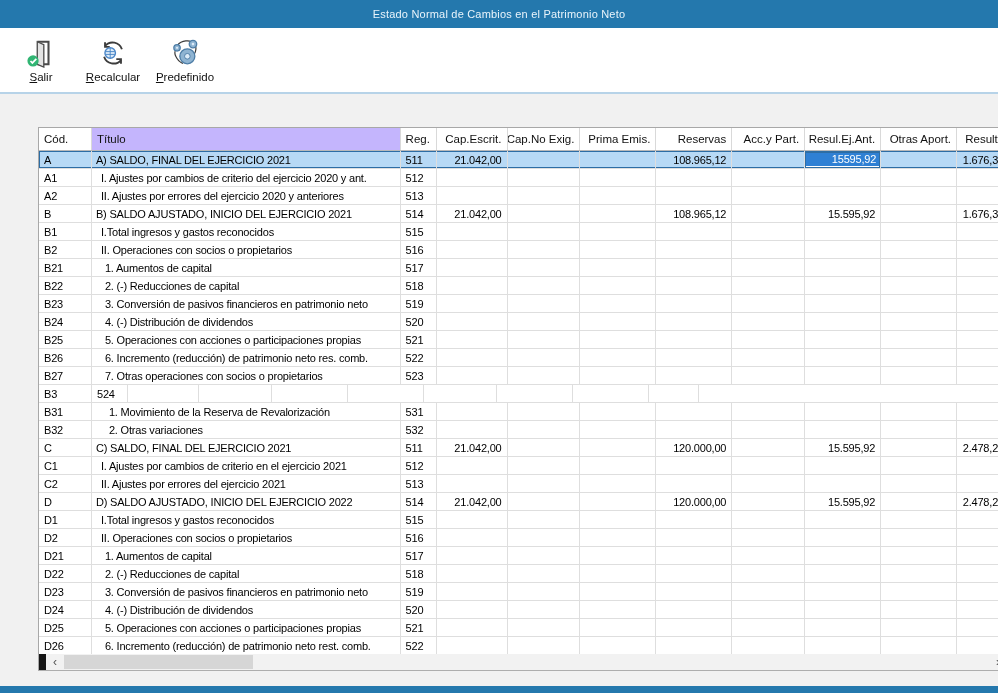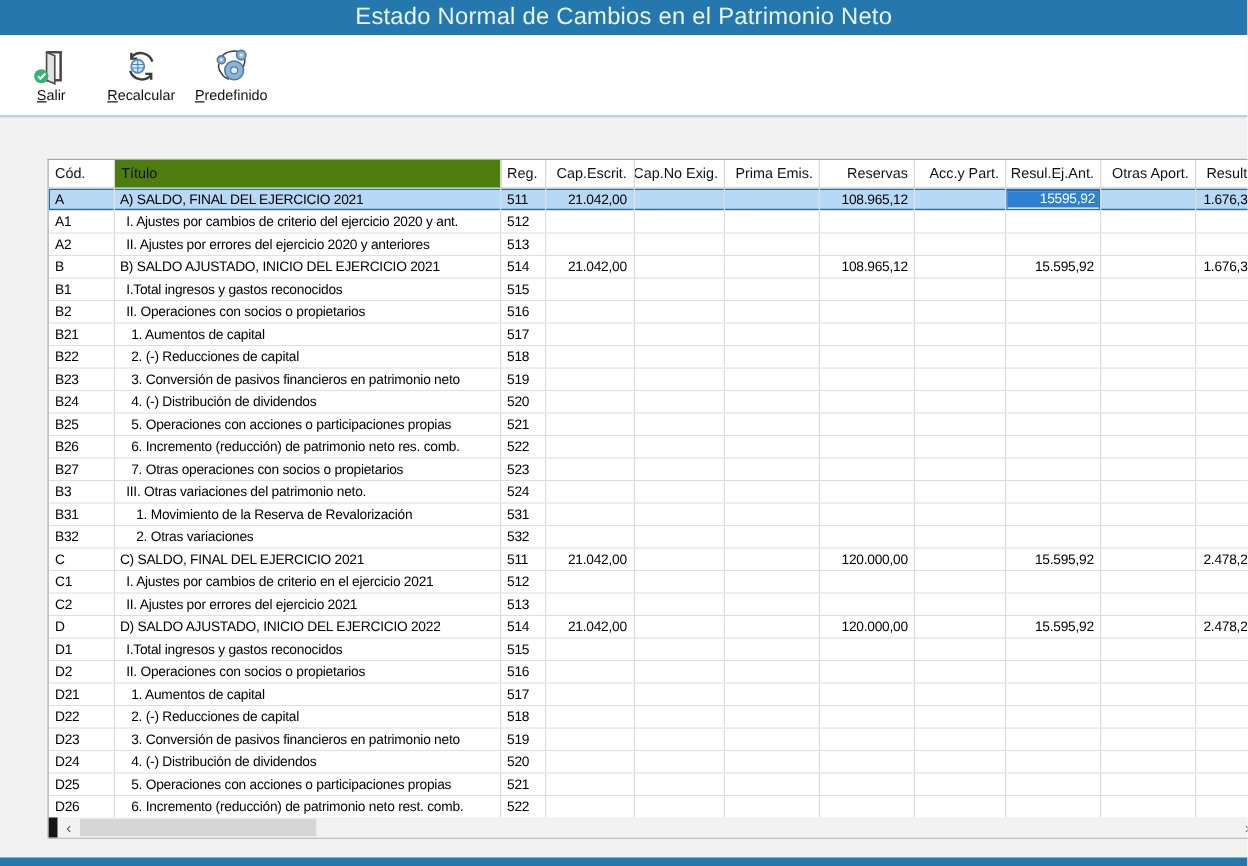--- a/index.html
+++ b/index.html
@@ -7,21 +7,21 @@
     width:998px;height:693px;overflow:hidden;position:relative;
     background:#f1f1f1;
     font-family:"Liberation Sans","DejaVu Sans",sans-serif;
     -webkit-font-smoothing:antialiased;
   }
   
   #titlebar{
     position:absolute;left:0;top:0;width:998px;height:28px;
     background:#2478ad;display:flex;align-items:center;justify-content:center;
   }
-  #titlebar .title{color:#e9f4fb;font-size:19px;letter-spacing:.2px;}
+  #titlebar .title{color:#e9f4fb;font-size:11px;letter-spacing:.2px;}
   
   #toolbar{
     position:absolute;left:0;top:28px;width:998px;height:66px;
     background:#ffffff;border-bottom:2px solid #b7d3e8;
     display:flex;align-items:flex-start;padding-top:5px;box-sizing:border-box;
   }
   .tbtn{
     margin-left:10px;width:62px;height:57px;display:flex;flex-direction:column;
     align-items:center;justify-content:flex-start;gap:3px;
     border:1px solid transparent;background:transparent;padding-top:4px;box-sizing:border-box;
@@ -42,21 +42,21 @@
     position:absolute;left:0;top:0;width:969px;height:527px;overflow:hidden;
     border-top:1px solid #a8a8a8;border-left:1px solid #a8a8a8;box-sizing:border-box;
   }
   .hdr-row{display:flex;height:23px;background:#fff;border-bottom:1px solid #b9b9b9;box-sizing:border-box;}
   .hdr-cell{
     font-size:11.5px;color:#111;display:flex;align-items:center;
     border-right:1px solid #d9d9d9;box-sizing:border-box;padding:0 5px;
     white-space:nowrap;overflow:hidden;
   }
   .hdr-cell.num{justify-content:flex-end;}
-  .hdr-cell.titulo-hdr{background:#4d7c0f;}
+  .hdr-cell.titulo-hdr{background:#c4b5fd;}
   .row{display:flex;height:18px;border-bottom:1px solid #dedede;box-sizing:border-box;background:#fff;}
   .row.selected{background:#b7d9f5;box-shadow:inset 0 0 0 1px #2d6da4;}
   .cell{
     font-size:11px;color:#000;display:flex;align-items:center;
     border-right:1px solid #dedede;box-sizing:border-box;padding:0 5px;
     white-space:nowrap;overflow:hidden;letter-spacing:-0.2px;
   }
   .cell.num{justify-content:flex-end;}
   .cell.result{padding-right:2px;}
   .edit-box{
@@ -319,21 +319,20 @@
           <div class="cell num" style="width: 73px;"></div>
           <div class="cell num" style="width: 76px;"></div>
           <div class="cell num" style="width: 76px;"></div>
           <div class="cell num" style="width: 73px;"></div>
           <div class="cell num" style="width: 76px;"></div>
           <div class="cell num" style="width: 76px;"></div>
           <div class="cell num result" style="width: 50px;"></div>
         </div>
         <div class="row">
           <div class="cell" style="width: 53px;">B3</div>
-          <div class="cell" style="width: 309px; padding-left: 9px;">III. Otras variaciones del patrimonio neto.</div>
           <div class="cell" style="width: 36px;">524</div>
           <div class="cell num" style="width: 71px;"></div>
           <div class="cell num" style="width: 73px;"></div>
           <div class="cell num" style="width: 76px;"></div>
           <div class="cell num" style="width: 76px;"></div>
           <div class="cell num" style="width: 73px;"></div>
           <div class="cell num" style="width: 76px;"></div>
           <div class="cell num" style="width: 76px;"></div>
           <div class="cell num result" style="width: 50px;"></div>
         </div>

